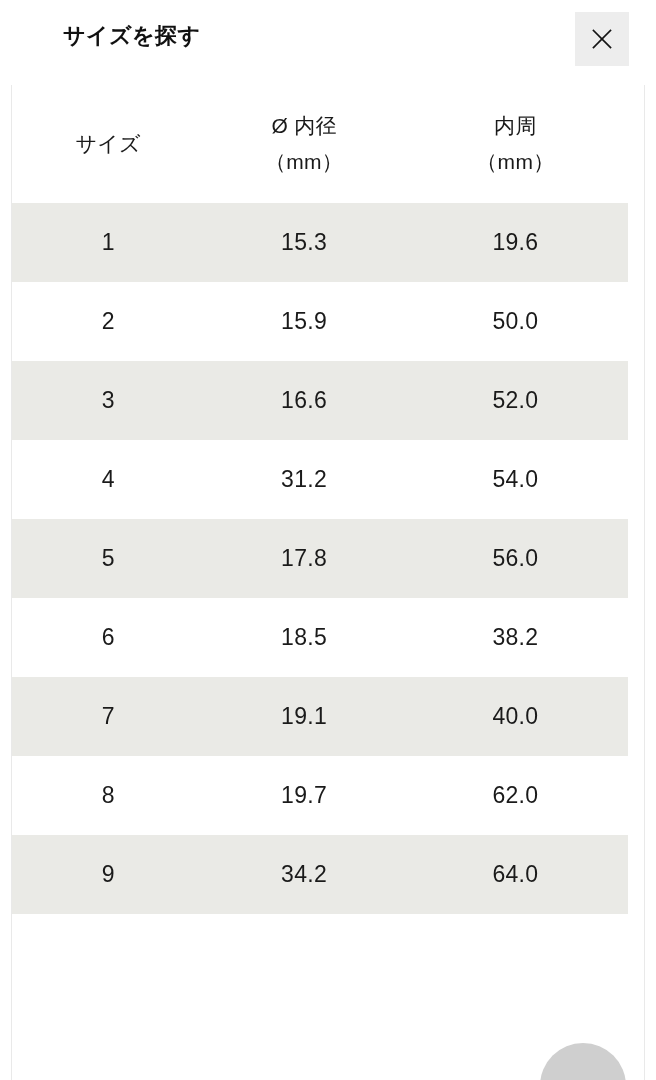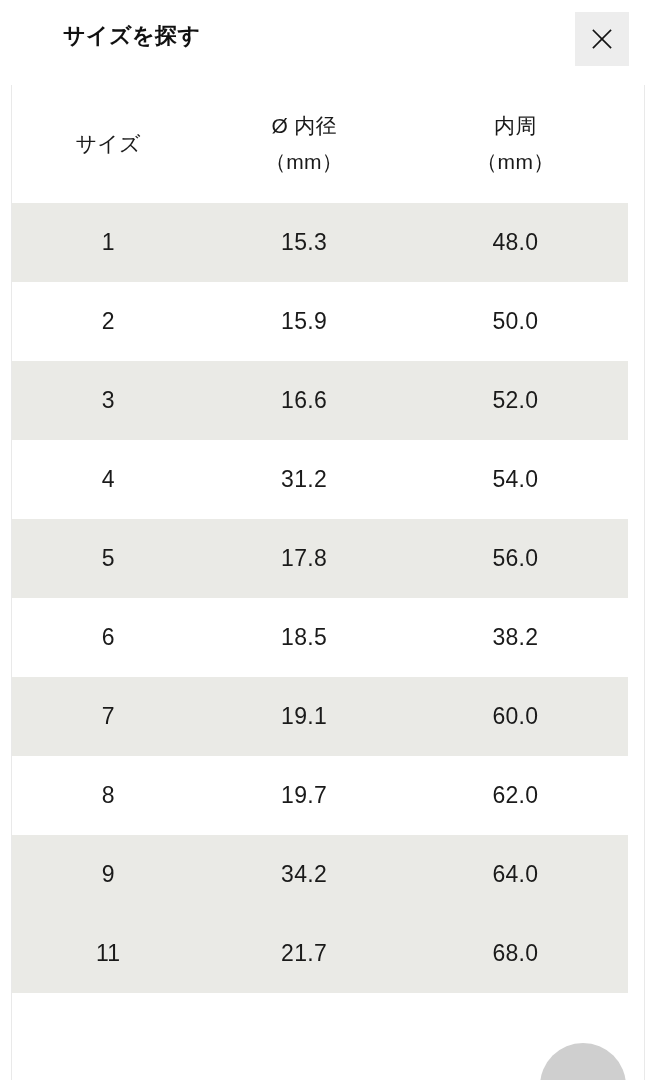--- a/index.html
+++ b/index.html
@@ -181,21 +181,21 @@
           <th>
             <span class="hdr-line">内周</span>
             <span class="hdr-line">（mm）</span>
           </th>
         </tr>
       </thead>
       <tbody>
           <tr class="odd">
             <td>1</td>
             <td>15.3</td>
-            <td>48.0</td>
+            <td>19.6</td>
           </tr>
           <tr class="even">
             <td>2</td>
             <td>15.9</td>
             <td>50.0</td>
           </tr>
           <tr class="odd">
             <td>3</td>
             <td>16.6</td>
             <td>52.0</td>
@@ -211,35 +211,30 @@
             <td>56.0</td>
           </tr>
           <tr class="even">
             <td>6</td>
             <td>18.5</td>
             <td>38.2</td>
           </tr>
           <tr class="odd">
             <td>7</td>
             <td>19.1</td>
-            <td>60.0</td>
+            <td>40.0</td>
           </tr>
           <tr class="even">
             <td>8</td>
             <td>19.7</td>
             <td>62.0</td>
           </tr>
           <tr class="odd">
             <td>9</td>
             <td>34.2</td>
             <td>64.0</td>
           </tr>
-          <tr class="odd">
-            <td>11</td>
-            <td>21.7</td>
-            <td>68.0</td>
-          </tr>
         </tbody>
     </table>
   </div>
 
   <button class="floating-bubble"></button>
 </div>
 
 </body></html>

